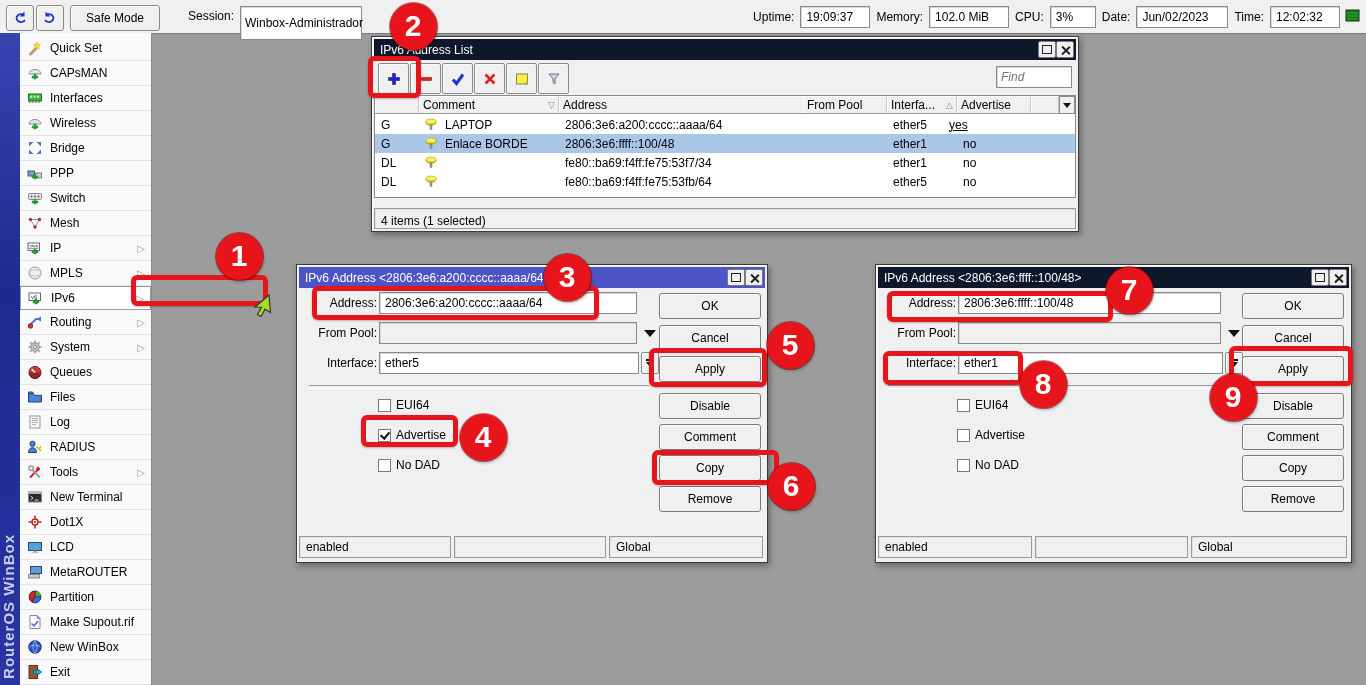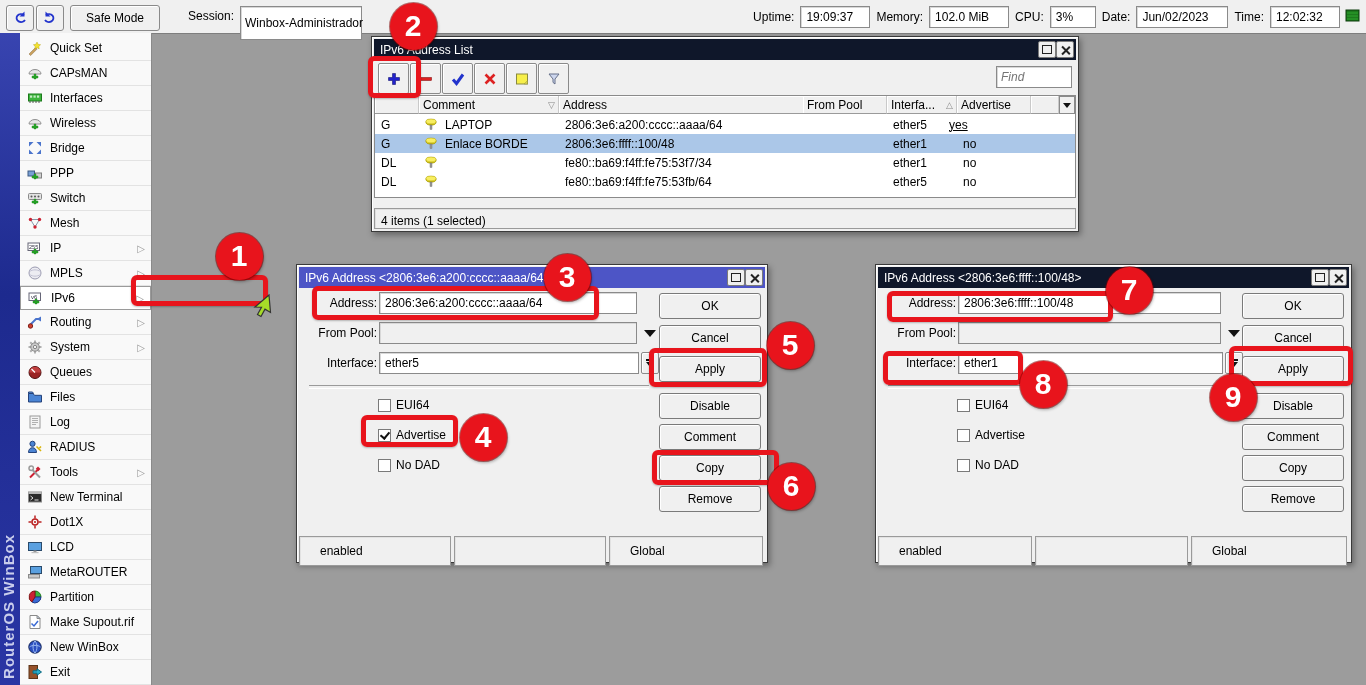--- a/index.html
+++ b/index.html
@@ -66,22 +66,22 @@
              box-shadow:inset 1px 1px 0 #fff;display:flex;flex-direction:column;align-items:center;justify-content:center;box-sizing:border-box;}
   .combo-btn .bar{width:8px;height:1.5px;background:#111;margin-bottom:1.5px;}
   .plainarrow{position:absolute;width:0;height:0;border-left:6px solid transparent;border-right:6px solid transparent;border-top:7px solid #111;}
   .dlg-sep{position:absolute;height:2px;border-top:1px solid #9a9a9a;border-bottom:1px solid #fff;}
   .dlg-btn{position:absolute;width:100px;height:24px;background:#f0f0f0;border:1px solid #7a7a7a;border-radius:3px;
            box-shadow:inset 1px 1px 0 #fff;display:flex;align-items:center;justify-content:center;}
   .chkrow{position:absolute;height:16px;display:flex;align-items:center;gap:5px;}
   .chkbox{width:13px;height:13px;background:#fff;border:1px solid #7a7a7a;box-sizing:border-box;position:relative;}
   .chkbox.on:after{content:"";position:absolute;left:2.5px;top:0.5px;width:4px;height:7px;
                    border-right:2px solid #111;border-bottom:2px solid #111;transform:rotate(40deg);}
-  .dlg-foot-cell{position:absolute;height:30px;background:#f0f0f0;border:1px solid #9a9a9a;box-shadow:inset 1px 1px 0 #e2e2e2;
-                 display:flex;align-items:center;padding-left:20px;box-sizing:border-box;}
+  .dlg-foot-cell{position:absolute;height:22px;background:#f0f0f0;border:1px solid #9a9a9a;box-shadow:inset 1px 1px 0 #e2e2e2;
+                 display:flex;align-items:center;padding-left:6px;box-sizing:border-box;}
   
   #submenu{position:absolute;left:155px;top:277px;width:136px;background:#f9f9f9;border:1px solid #8a8a8a;
            box-shadow:2px 2px 5px rgba(0,0,0,.35);}
   .mitem{height:24px;display:flex;align-items:center;padding-left:10px;border-bottom:1px solid #ececec;white-space:nowrap;}
   
   .ann-circle{position:absolute;width:47px;height:47px;border-radius:50%;background:#e8141c;
               box-shadow:0 0 0 1px rgba(130,0,0,.55), 1px 2px 3px rgba(0,0,0,.3);
               color:#fff;font-weight:bold;font-size:30px;display:flex;align-items:center;justify-content:center;z-index:60;}
   .ann-rect{position:absolute;border:5px solid #e8141c;border-radius:6px;z-index:55;box-shadow:0 1px 2px rgba(0,0,0,.25);}
   #cursor{position:absolute;z-index:70;}

